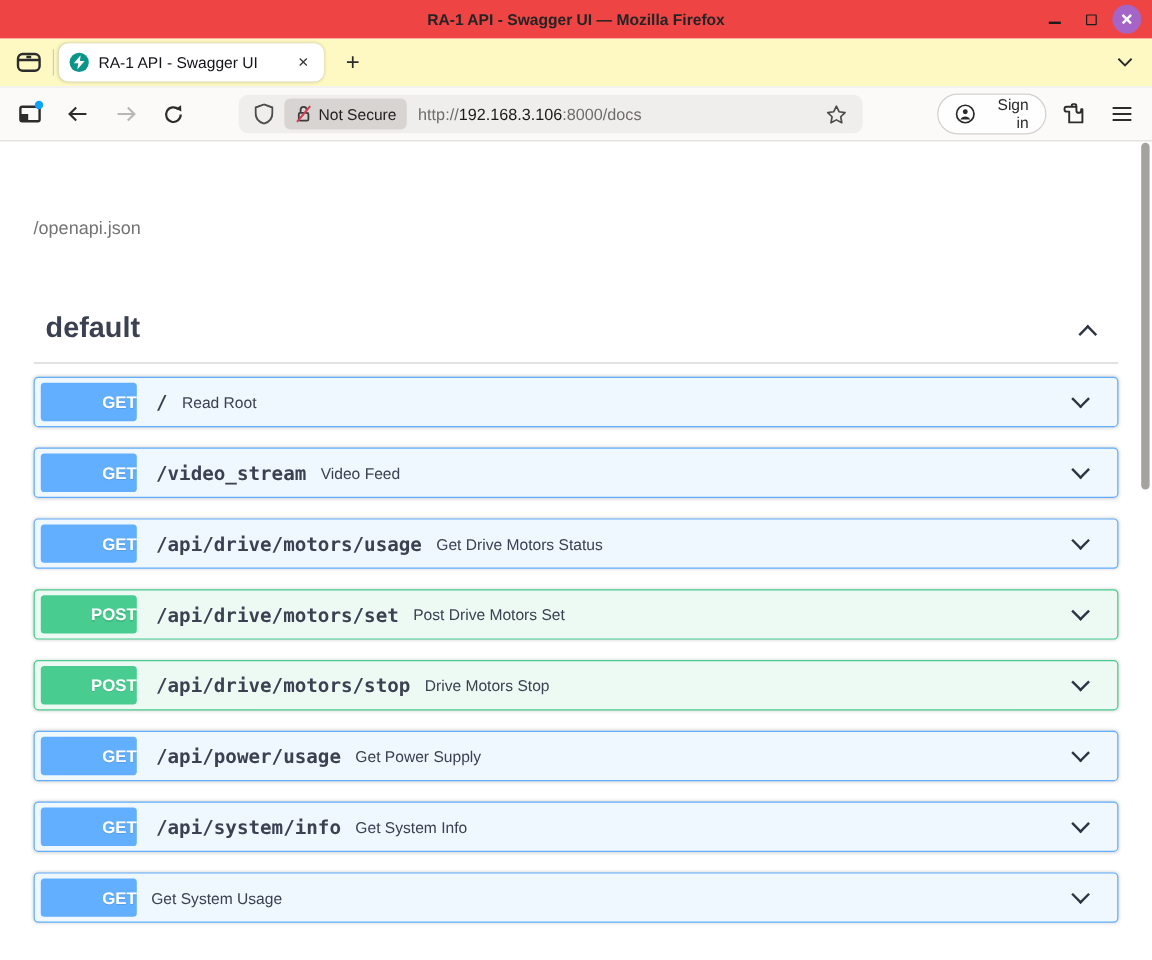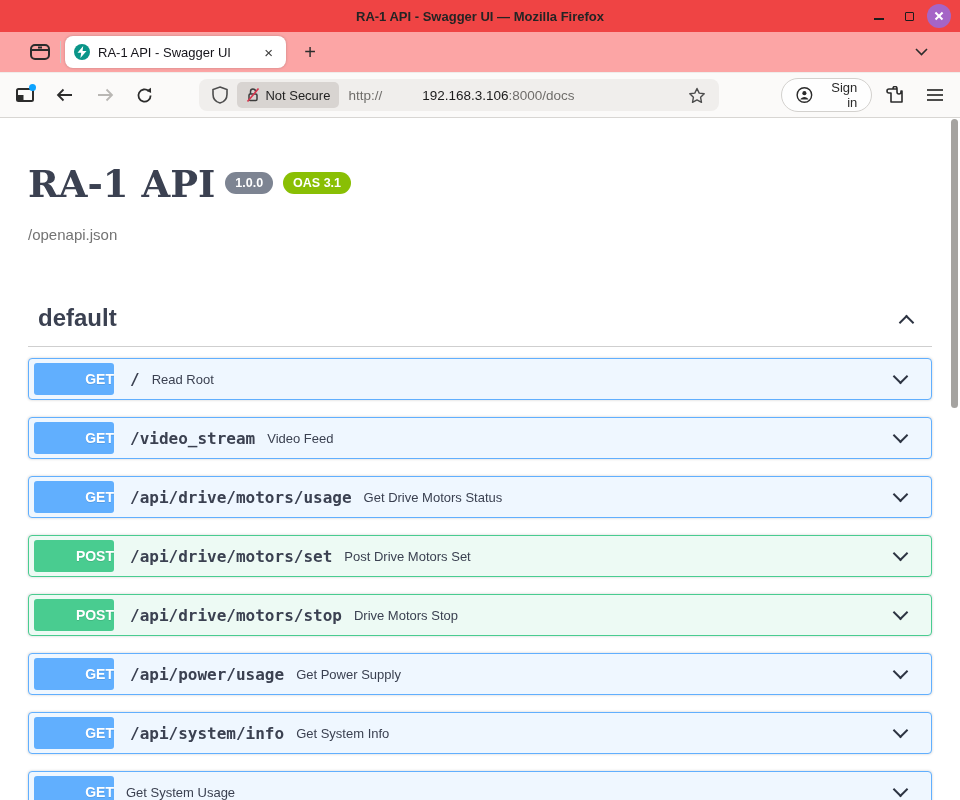--- a/index.html
+++ b/index.html
@@ -14,41 +14,41 @@
   .win-btn { width:26px; height:26px; display:flex; align-items:center; justify-content:center; position:relative; }
   .glyph-min { width:10px; height:2px; background:#1c1c1c; margin-top:6px; }
   .glyph-max { width:9px; height:9px; border:1.5px solid #1c1c1c; border-radius:1px; }
   .win-btn.close { width:26px; }
   .close-circle { width:24px; height:24px; border-radius:50%; background:#a565c6; position:relative; }
   .close-circle::before, .close-circle::after { content:""; position:absolute; left:7px; top:11px; width:10px; height:1.8px; background:#fff; }
   .close-circle::before { transform:rotate(45deg); }
   .close-circle::after { transform:rotate(-45deg); }
 
   
-  .tabstrip { height:40px; background:#fca5a5; display:flex; align-items:center; padding:0 24px; }
+  .tabstrip { height:40px; background:#fef9c3; display:flex; align-items:center; padding:0 8px; }
   .fxview-btn { width:32px; height:28px; display:flex; align-items:center; justify-content:center; border-radius:4px; }
   .tab-divider { width:1px; height:22px; background:#ccc9c6; margin:0 4px; }
   .tab { height:32px; width:221px; background:#ffffff; border-radius:8px; box-shadow:0 0 3px rgba(0,0,0,.22); display:flex; align-items:center; padding:0 9px; gap:8px; }
   .favicon { width:16px; height:16px; border-radius:50%; background:#0a9588; display:flex; align-items:center; justify-content:center; flex:none; }
   .tab-title { font-size:13px; color:#15141a; flex:1; white-space:nowrap; overflow:hidden; }
   .tab-close { font-size:15px; color:#3a3a3a; line-height:1; padding:2px 4px; }
   .newtab-btn { font-size:20px; font-weight:300; color:#2c2c2c; margin-left:10px; width:28px; height:28px; display:flex; align-items:center; justify-content:center; }
   .tabs-chevron { margin-left:auto; width:30px; height:28px; display:flex; align-items:center; justify-content:center; }
 
   
   .toolbar { height:46px; background:#fbfaf9; border-top:1px solid #efedeb; border-bottom:1px solid #d8d6d3; display:flex; align-items:center; padding:0 8px; gap:6px; }
   .tool-btn { width:36px; height:32px; display:flex; align-items:center; justify-content:center; border-radius:4px; position:relative; }
   .spacer { width:26px; flex:none; }
   .urlbar { width:552px; height:32px; background:#f0eeec; border-radius:8px; display:flex; align-items:center; padding:0 8px; }
   .shield-btn { width:26px; height:26px; display:flex; align-items:center; justify-content:center; }
   .security-chip { margin-left:4px; height:26px; background:#d8d4d1; border-radius:5px; display:flex; align-items:center; gap:5px; padding:0 9px; flex:none; }
   .security-chip span { font-size:13px; color:#1f1f1f; }
   .url-text { margin-left:9px; font-size:13.5px; white-space:nowrap; }
   .url-dim { color:#6f6d6a; }
-  .url-host { color:#1b1b1b;margin-left:40px; }
+  .url-host { color:#1b1b1b; }
   .star-btn { margin-left:auto; width:28px; height:28px; display:flex; align-items:center; justify-content:center; }
   .signin-btn { margin-left:56px; height:34px; border:1px solid #d3d1ce; background:#fefefe; border-radius:17px; display:flex; align-items:center; gap:7px; padding:0 14px; }
   .signin-btn span { font-size:13px; color:#2a2a2a;text-align:right; }
   .view-dot { position:absolute; top:5px; right:6px; width:7px; height:7px; border-radius:50%; background:#0da3ff; }
 
   
   .content { position:relative; height:721px; background:#ffffff; padding:44px 28px 0; overflow:hidden; }
   .scroll-thumb { position:absolute; right:2px; top:1px; width:7px; height:289px; background:#a5a3a0; border-radius:4px; }
 
   .api-title { font-family:"DejaVu Serif","Liberation Serif",serif; font-size:37px; font-weight:bold; color:#3b4151; display:flex; align-items:flex-start; gap:10px; }
@@ -184,25 +184,20 @@
     <button class="tool-btn">
       <svg width="16" height="14" viewBox="0 0 16 14">
         <line x1="0" y1="2" x2="16" y2="2" stroke="#2c2c2c" stroke-width="1.7"></line>
         <line x1="0" y1="7" x2="16" y2="7" stroke="#2c2c2c" stroke-width="1.7"></line>
         <line x1="0" y1="12" x2="16" y2="12" stroke="#2c2c2c" stroke-width="1.7"></line>
       </svg>
     </button>
   </div>
 
   <div class="content">
-    <h1 class="api-title">
-      <span>RA-1 API</span>
-      <span class="badge ver">1.0.0</span>
-      <span class="badge oas">OAS 3.1</span>
-    </h1>
     <a class="spec-link">/openapi.json</a>
 
     <div class="tag-header">
       <h3>default</h3>
       <span class="chev up"></span>
     </div>
 
     <div class="operations">
         <div class="opblock op-get">
     <span class="method">GET</span>

